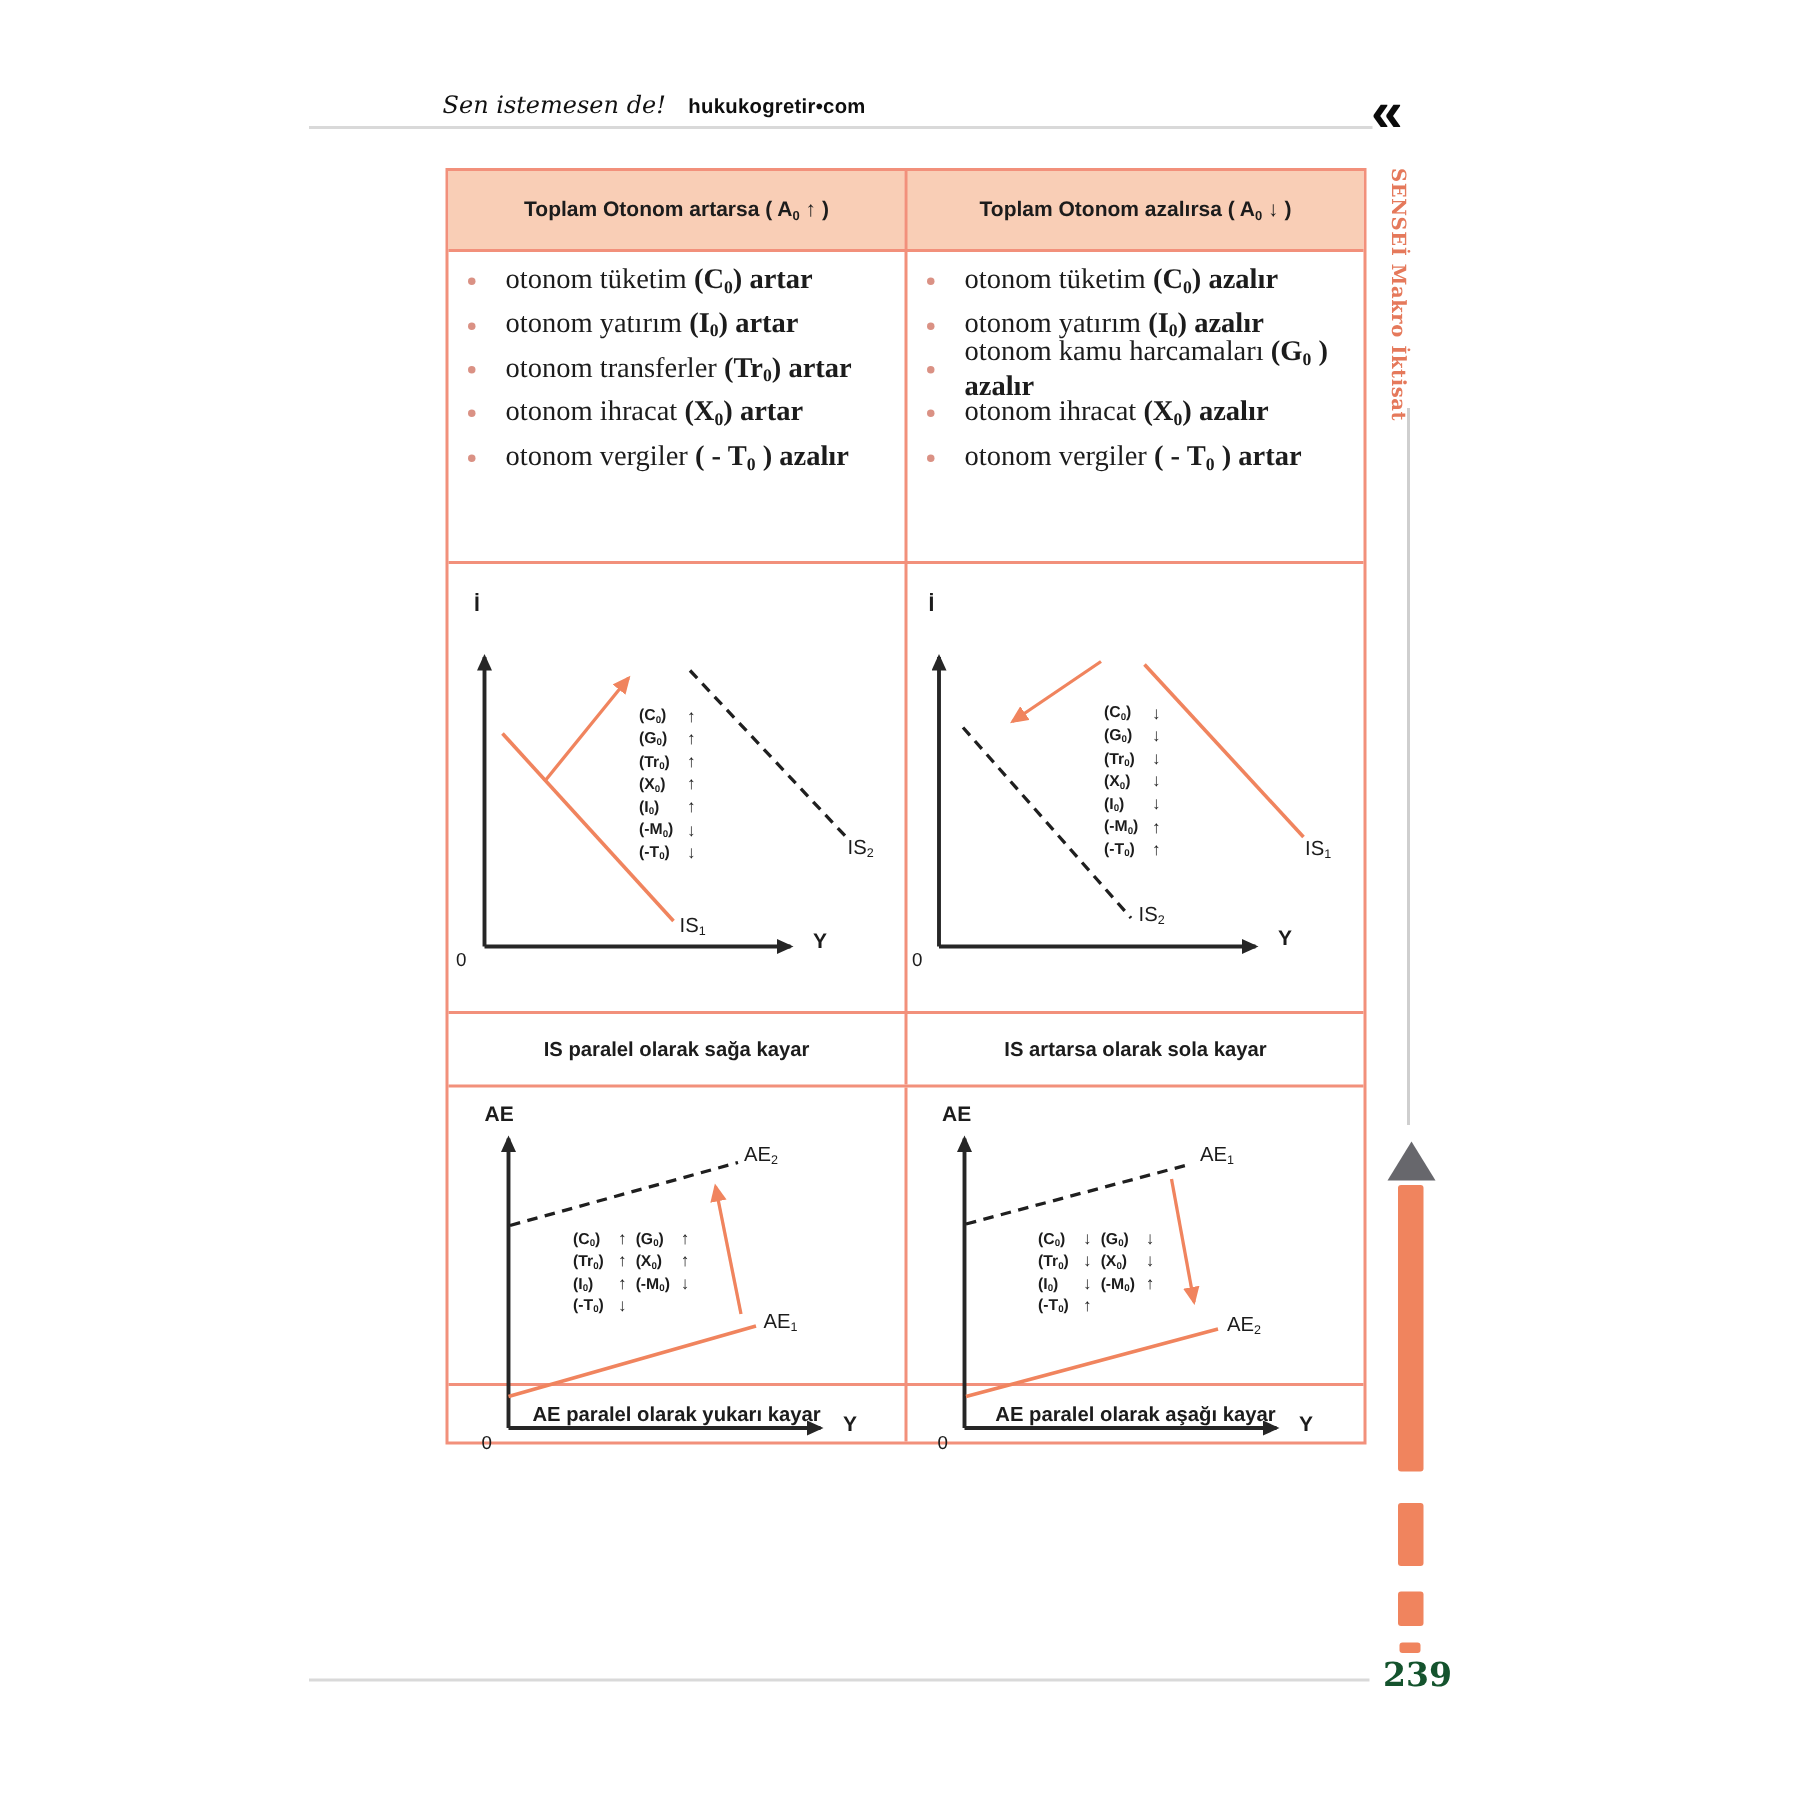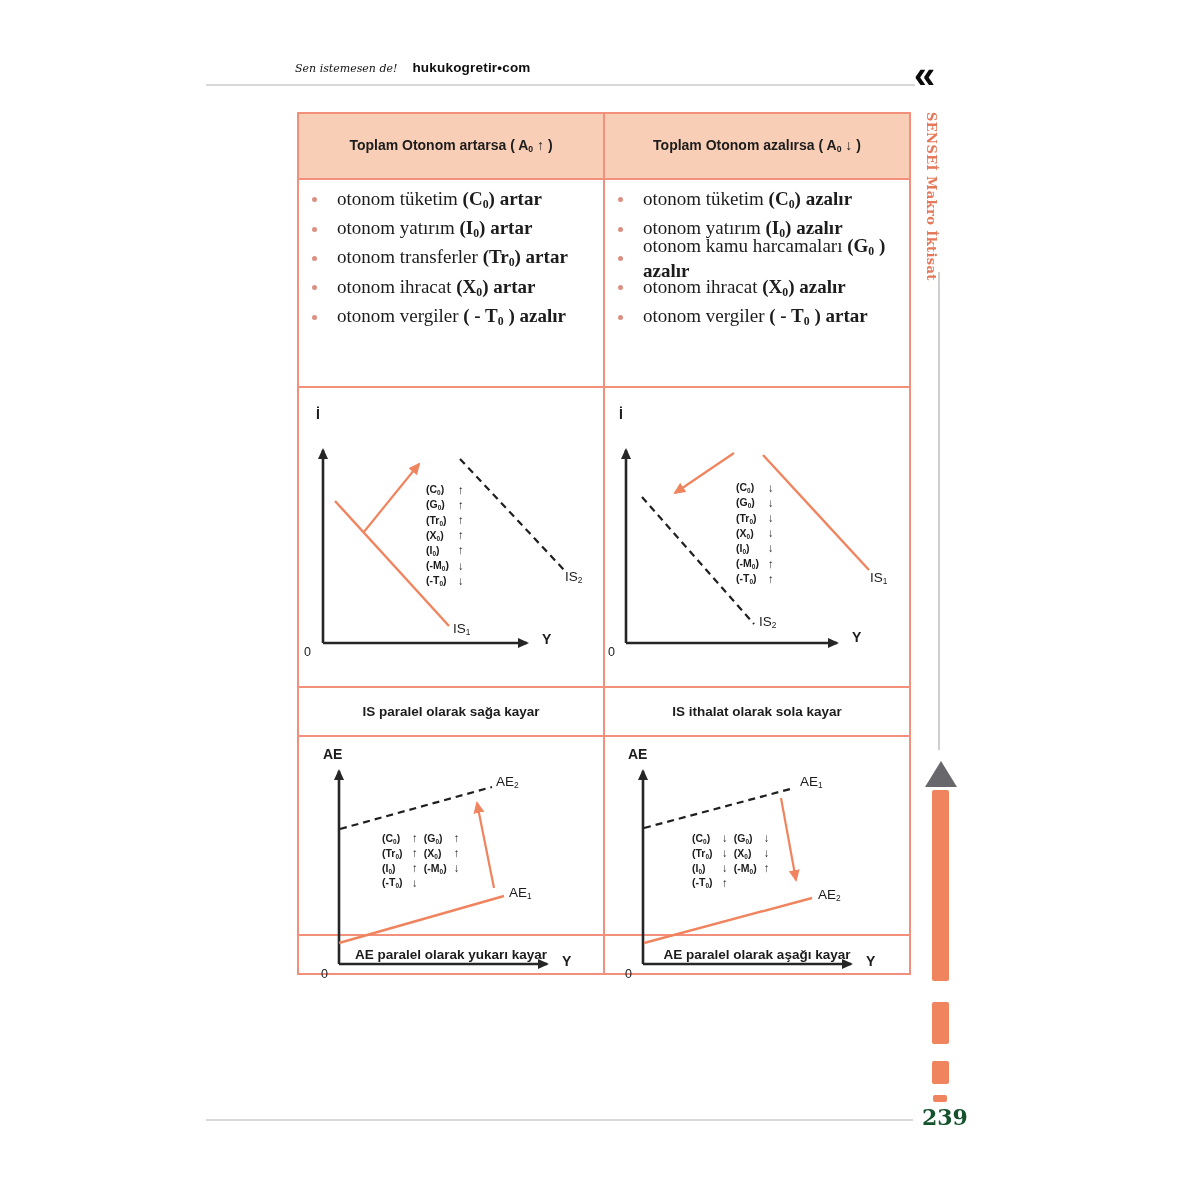--- a/index.html
+++ b/index.html
@@ -5,21 +5,21 @@
   * { margin:0; padding:0; box-sizing:border-box; }
   html,body { width:1200px; height:1200px; }
   body {
     position:relative; background:#ffffff; overflow:hidden;
     font-family:"Liberation Sans", sans-serif;
     color:var(--ink, #1c1c1c);
   }
 
   
   .brand { position:absolute; left:295px; top:60px; display:flex; align-items:baseline; gap:15px; }
-  .brand-script { font-family:"DejaVu Serif", serif; font-style:italic; font-size:11px; color:#111;text-align:center; }
+  .brand-script { font-family:"DejaVu Serif", serif; font-style:italic; font-size:16px; color:#111;text-align:center; }
   .brand-domain { font-weight:700; font-size:13.5px; letter-spacing:.2px; color:#0e0e0e; }
   .rule { position:absolute; background:var(--rule-gray,#d9d9d9); }
   .top-rule { left:206px; top:84px; width:709px; height:2px; }
   .bottom-rule { left:206px; top:1119px; width:707px; height:2px; }
   .chevrons { position:absolute; left:914px; top:56px; font-size:38px; font-weight:900; color:#0b0b0b; line-height:1; }
 
   
   .side-title {
     position:absolute; left:924px; top:112px; height:165px;
     writing-mode:vertical-rl; font-family:"DejaVu Serif", serif;
@@ -95,21 +95,21 @@
 <div class="side-triangle"></div>
 <div class="side-bar bar1"></div>
 <div class="side-bar bar2"></div>
 <div class="side-bar bar3"></div>
 <div class="side-bar bar4"></div>
 <div class="page-num">239</div>
 <div class="rule bottom-rule"></div>
 
 <div class="otable">
 
-  <div class="trow" style="height:64px">
+  <div class="trow" style="height:52px">
     <div class="cell hcell">
       <span class="htext"><span>Toplam Otonom artarsa ( A</span><sub>0</sub><span> ↑ )</span></span>
     </div>
     <div class="cell hcell">
       <span class="htext"><span>Toplam Otonom azalırsa ( A</span><sub>0</sub><span> ↓ )</span></span>
     </div>
   </div>
 
   <div class="trow" style="height:208px">
     <div class="cell">
@@ -281,21 +281,21 @@
           </div>
         </div>
     </div>
   </div>
 
   <div class="trow" style="height:49px">
     <div class="cell cap-cell">
       <span class="cap-text">IS paralel olarak sağa kayar</span>
     </div>
     <div class="cell cap-cell">
-      <span class="cap-text">IS ithalat olarak sola kayar</span>
+      <span class="cap-text">IS artarsa olarak sola kayar</span>
     </div>
   </div>
 
   <div class="trow" style="height:199px">
 
     <div class="cell chart-cell">
       <svg width="305" height="271" viewBox="0 0 305 271">
         <line x1="40" y1="227" x2="40" y2="34" stroke="#262626" stroke-width="2.6" marker-end="url(#axhead)"></line>
         <line x1="40" y1="227" x2="248" y2="227" stroke="#262626" stroke-width="2.6" marker-end="url(#axhead)"></line>
         <line x1="41" y1="92" x2="193" y2="50" stroke="#1f1f1f" stroke-width="2.2" stroke-dasharray="7 5"></line>

